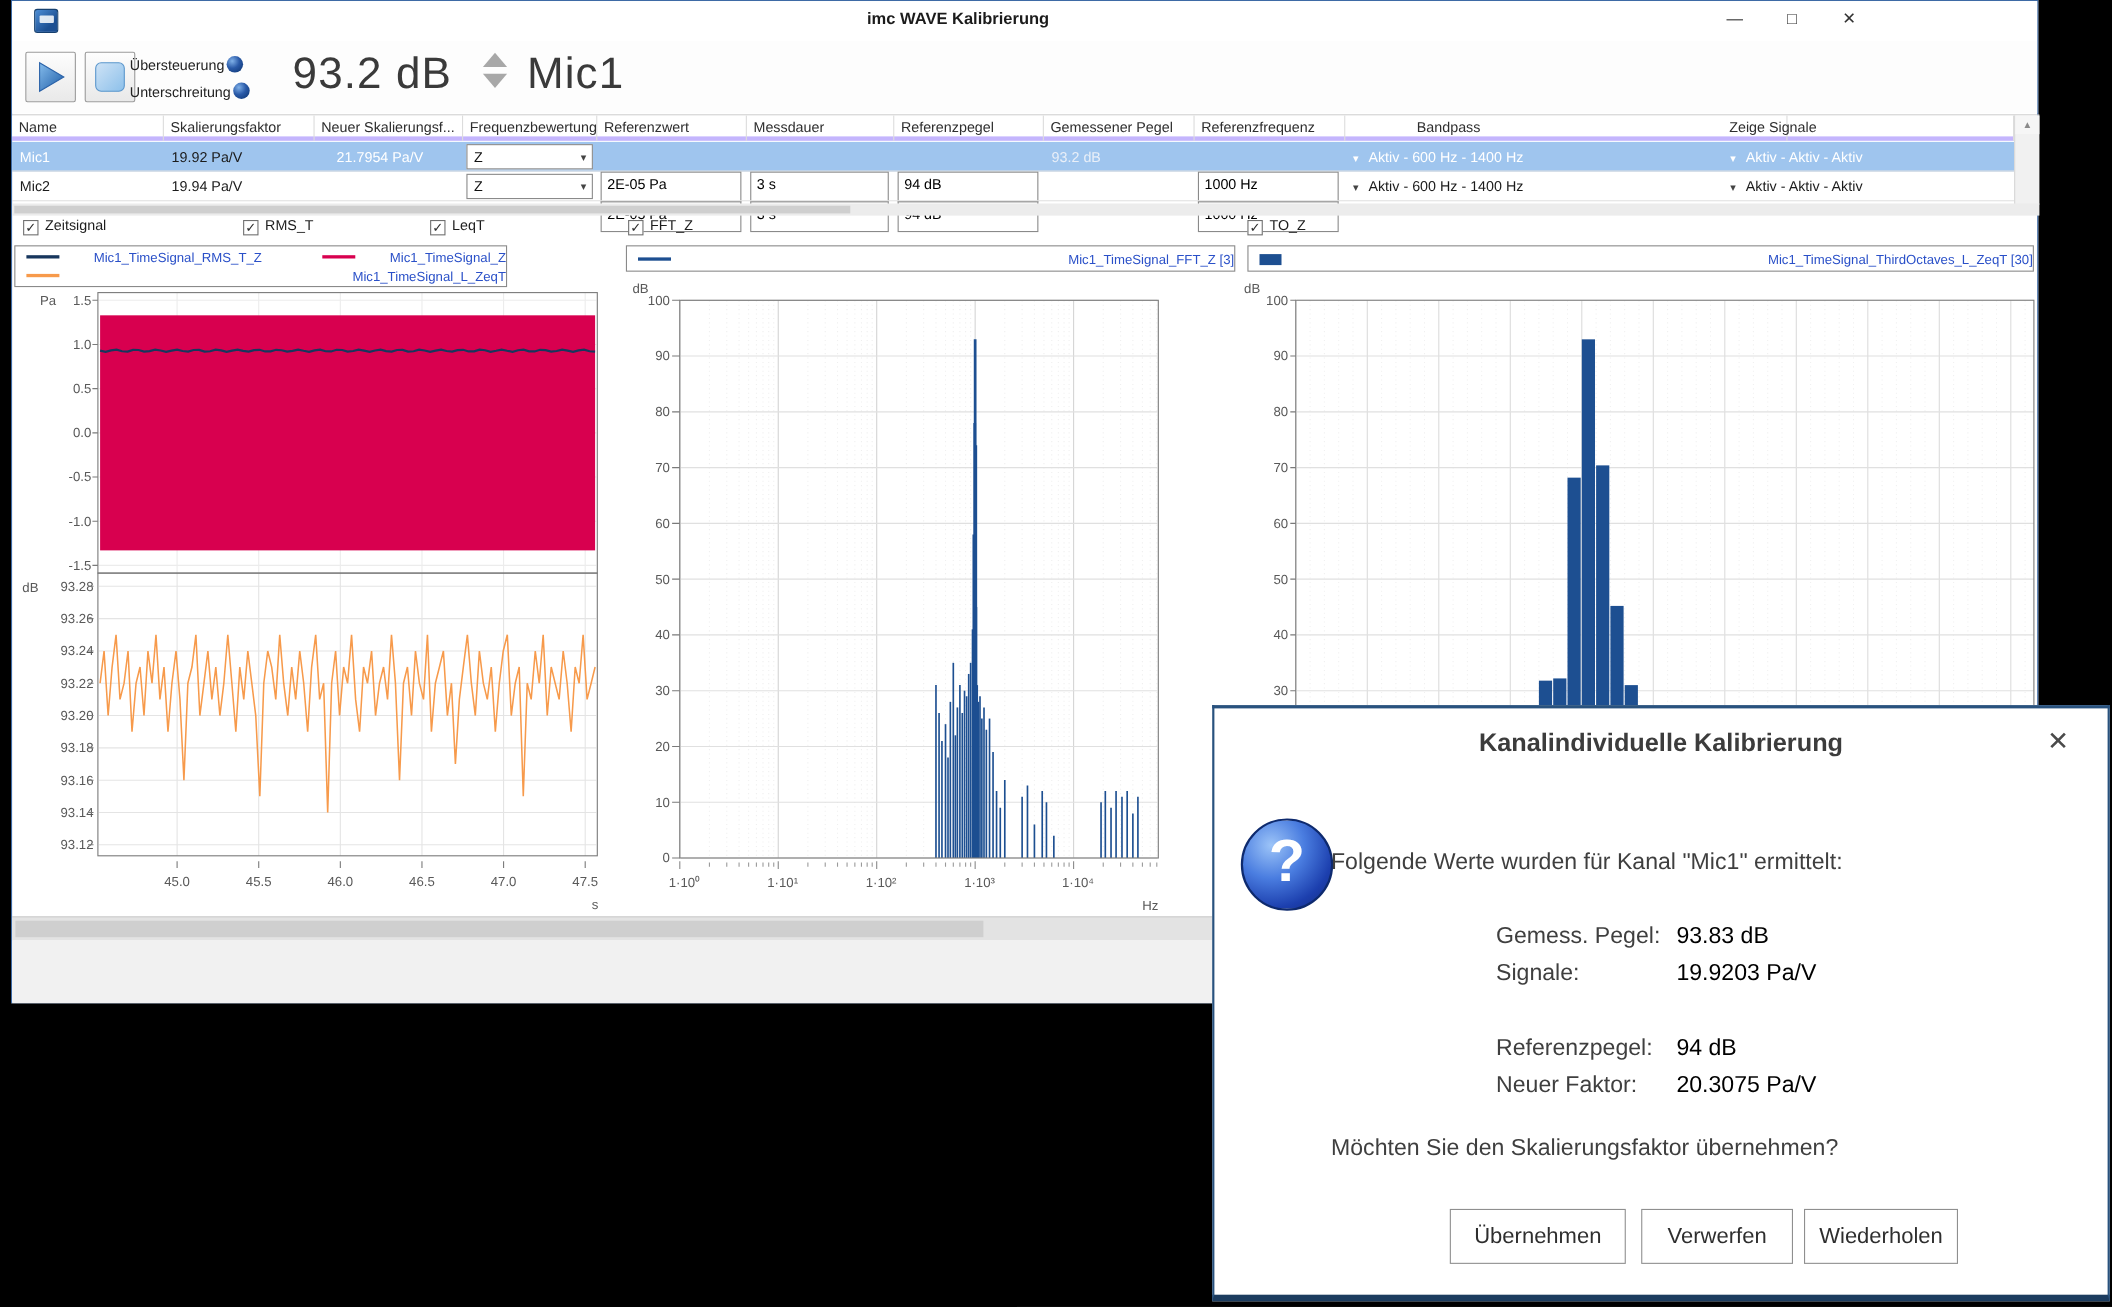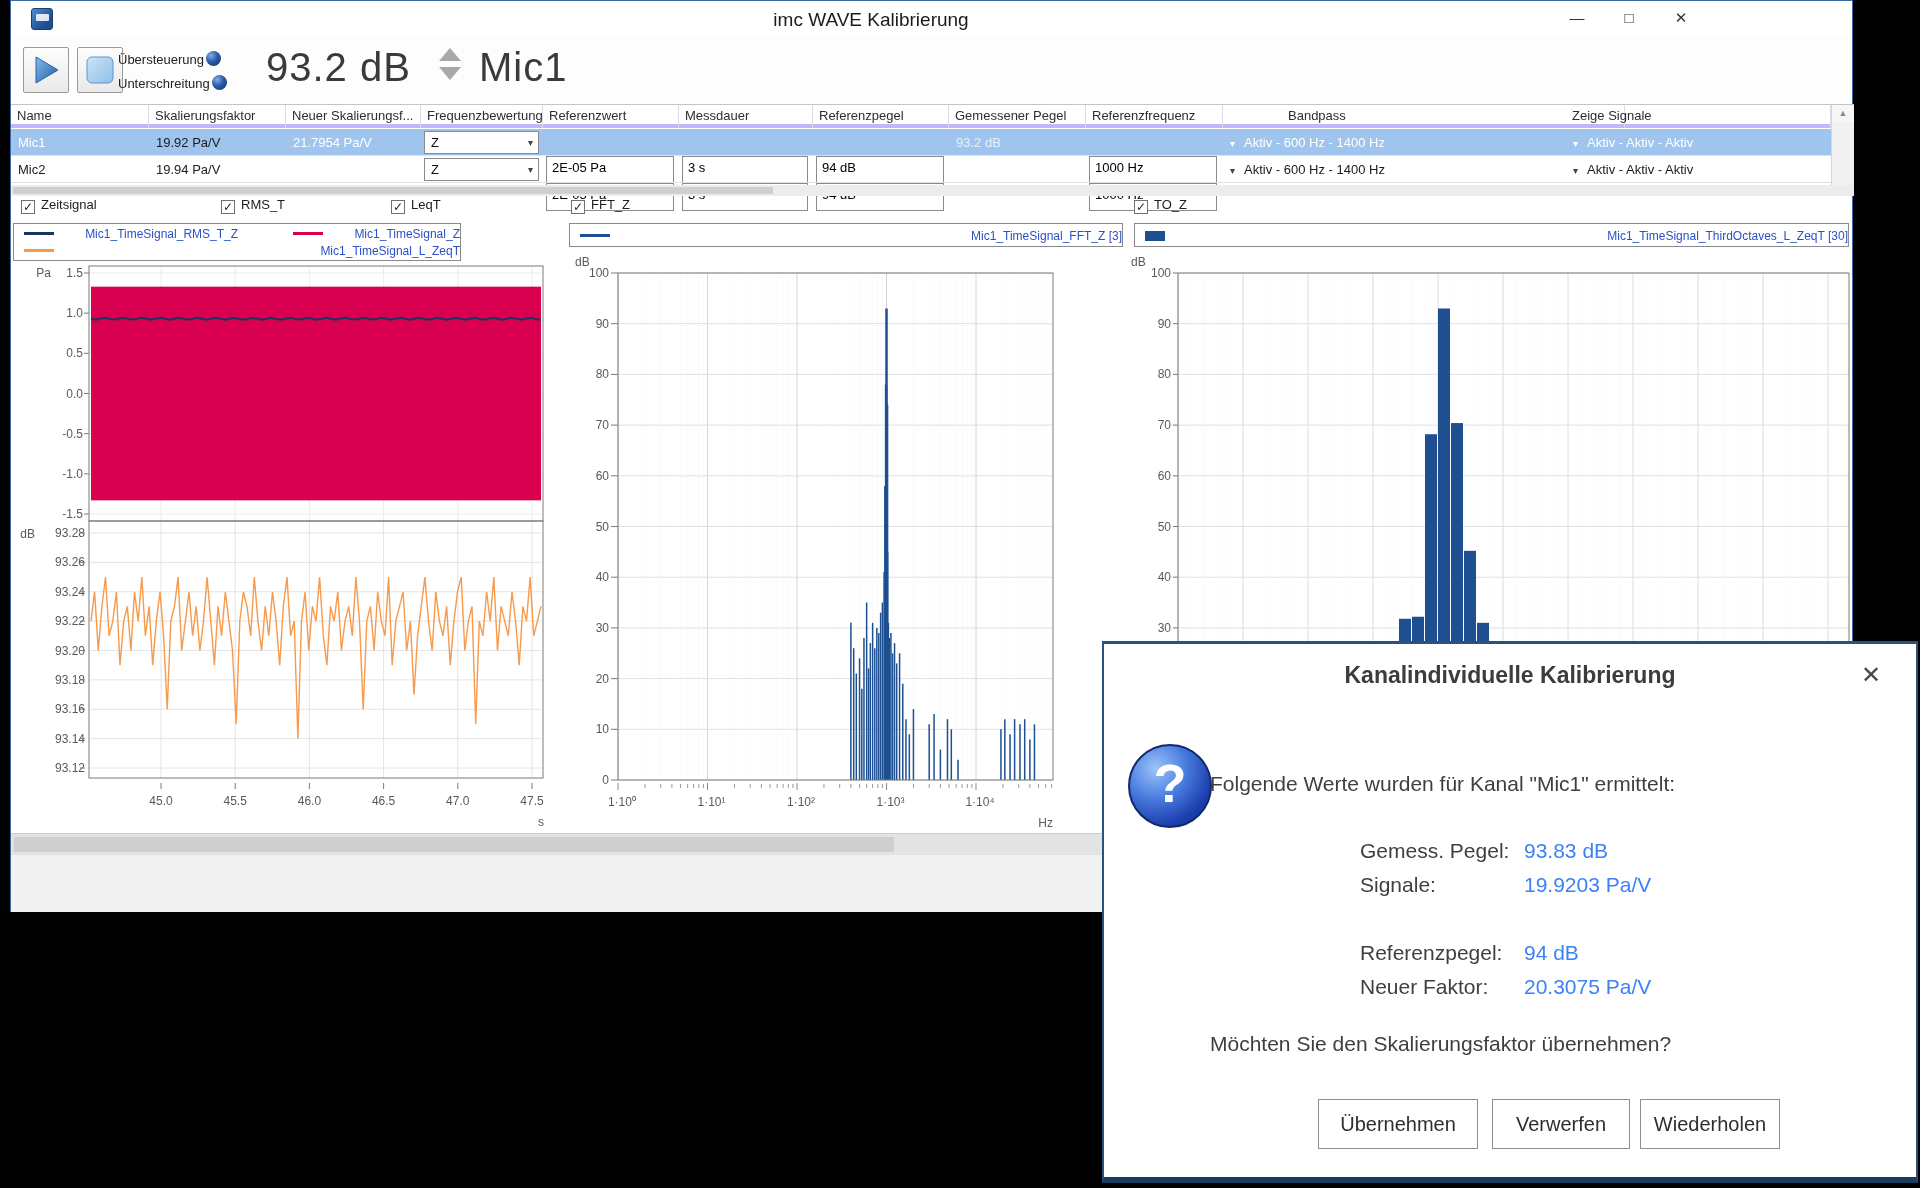--- a/index.html
+++ b/index.html
@@ -9,21 +9,21 @@
   
   .win { position:absolute; left:10px; top:0; width:1843px; height:912px;
          background:#fff; border:1px solid #3d6aa5; }
 
   .titlebar { position:absolute; left:0; top:0; width:100%; height:36px; background:#fff; }
   .app-icon { position:absolute; left:20px; top:7px; width:22px; height:22px; border-radius:3px;
               background:linear-gradient(135deg,#4d8ed6 0%,#1c4f92 70%); border:1px solid #16406f; }
   .app-icon:after { content:""; position:absolute; left:4px; top:5px; width:13px; height:7px;
               background:rgba(255,255,255,.85); border-radius:1px; }
   .win-title { position:absolute; left:660px; top:8px; width:400px; text-align:center;
-               font-size:19px; font-weight:normal; color:#1b1b1b; }
+               font-size:15px; font-weight:bold; color:#1b1b1b; }
   .tb-btn { position:absolute; top:0; width:48px; height:34px; text-align:center; line-height:34px;
             font-size:15px; color:#333; cursor:default; }
 
   
   .toolbar { position:absolute; left:0; top:36px; width:100%; height:66px; background:#fdfdfd; }
   .icon-btn { position:absolute; top:10px; width:46px; height:46px;
               background:linear-gradient(#fdfdfd,#e9e9e9); border:1px solid #9a9a9a; border-radius:2px; }
   .led { position:absolute; width:15px; height:15px; border-radius:50%;
          background:radial-gradient(circle at 34% 30%, #7fb0e8 0%, #2a5aa8 45%, #123c7c 85%); }
   .ind-label { position:absolute; font-size:13px; color:#222; }
@@ -78,21 +78,21 @@
   .dlg-title { position:absolute; left:0; top:18px; width:100%; text-align:center;
                font-size:23px; font-weight:600; color:#3c3c3c; }
   .dlg-close { position:absolute; right:28px; top:14px; width:34px; height:34px; font-size:24px;
                color:#4a4a4a; text-align:center; line-height:34px; }
   .qicon { position:absolute; left:24px; top:100px; width:84px; height:84px; border-radius:50%;
            background:radial-gradient(circle at 32% 28%, #9cc4f8 0%, #4a7de0 38%, #1c3fae 72%, #122a7a 100%);
            border:2px solid #0e2a6e; }
   .qicon span { position:absolute; left:0; top:6px; width:100%; text-align:center;
                 font-size:54px; font-weight:bold; color:#fff; }
   .dlg-text { position:absolute; font-size:21px; color:#3f3f3f; }
-  .dlg-val  { position:absolute; font-size:21px; color:#3b82f6; }
+  .dlg-val  { position:absolute; font-size:21px; color:#000000; }
   .dlg-btn { position:absolute; top:455px; height:50px; background:#fff; border:1px solid #8f8f8f;
              font-size:20px; color:#2e2e2e; text-align:center; line-height:48px;
              font-family:"Liberation Sans",sans-serif; }
 </style>
 </head>
 <body>
 
 <div class="win">
 
   <div class="titlebar">
@@ -151,21 +151,21 @@
       <div class="hcell" style="left:802px;width:136px">Referenzpegel</div>
       <div class="hcell" style="left:938px;width:137px">Gemessener Pegel</div>
       <div class="hcell" style="left:1075px;width:137px">Referenzfrequenz</div>
       <div class="hcell" style="left:1271px;width:343px">Bandpass</div>
       <div class="hcell" style="left:1555px;width:265px">Zeige Signale</div>
     </div>
 
     <div class="drow sel" style="top:24px">
       <div class="dcell t-white" style="left:0;width:138px">Mic1</div>
       <div class="dcell t-dark" style="left:138px;width:137px">19.92 Pa/V</div>
-      <div class="dcell t-white" style="left:275px;width:135px">21.7954 Pa/V</div>
+      <div class="dcell t-white" style="left:288px;width:135px">21.7954 Pa/V</div>
       <div class="dd-box" style="left:413px;width:115px">
         <span>Z</span>
         <span class="arr">▾</span>
       </div>
       <div class="cell-input" style="left:535px;width:128px">2E-05 Pa</div>
       <div class="cell-input" style="left:671px;width:126px">3 s</div>
       <div class="cell-input" style="left:805px;width:128px">94 dB</div>
       <div class="dcell t-fade" style="left:938px;width:137px">93.2 dB</div>
       <div class="cell-input" style="left:1078px;width:128px">1000 Hz</div>
       <div class="dcell t-white" style="left:1212px;width:343px"><span class="dd-flat">▾</span><span>Aktiv - 600 Hz - 1400 Hz</span></div>

